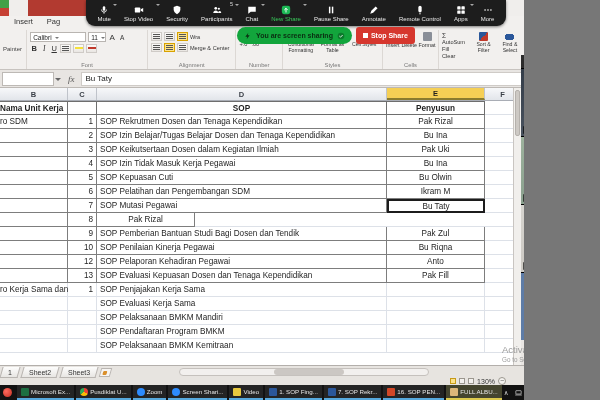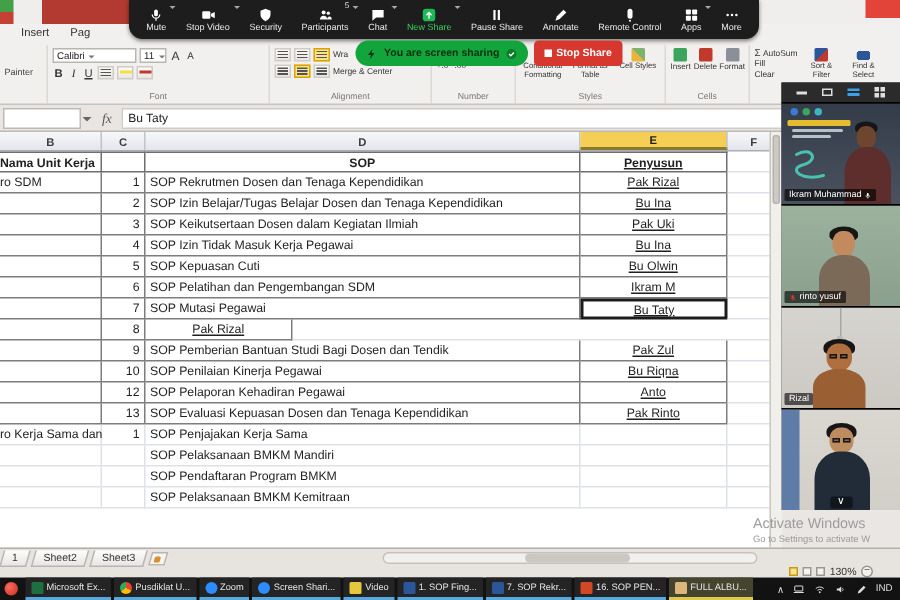--- a/index.html
+++ b/index.html
@@ -1,17 +1,17 @@
 <!DOCTYPE html>
 <html><head>
 <meta charset="utf-8">
 <style>
   html,body{margin:0;padding:0;background:#777;}
   *{box-sizing:border-box;}
-  .stage{position:relative;width:600px;height:400px;overflow:hidden;background:#fff;
+  .stage{position:relative;width:524px;height:400px;overflow:hidden;background:#fff;
          font-family:"Liberation Sans",sans-serif;color:#222;}
 
   
   .top-strip{position:absolute;left:0;top:0;right:0;height:16px;background:#f0eeec;z-index:1;}
   .redbar{position:absolute;left:28px;top:0;width:132px;height:16px;background:#b23a30;z-index:2;}
   .corner-green{position:absolute;left:0;top:0;width:9px;height:8px;background:#43a047;z-index:3;}
   .corner-red{position:absolute;left:0;top:8px;width:9px;height:19px;background:#c64033;z-index:3;}
   .tr-red{position:absolute;left:577px;top:0;width:23px;height:12px;background:#e2443a;z-index:4;}
 
   
@@ -78,21 +78,21 @@
   .colheads{height:13px;display:flex;background:linear-gradient(#f7f8fa,#e2e5ea);border-bottom:1px solid #a9adb5;}
   .ch{border-right:1px solid #bfc3ca;display:flex;align-items:center;justify-content:center;
       font-size:7.5px;font-weight:bold;color:#3a3f47;}
   .ch.sel{background:#f5cf55;border-bottom:2px solid #8a7b2e;color:#1d1d1d;}
   .cw-b{width:68px;}.cw-c{width:29px;}.cw-d{width:290px;}.cw-e{width:98px;}.cw-f{flex:1;}
   .r{display:flex;height:14px;font-size:8.2px;color:#1f1f1f;}
   .r>div{border-right:1px solid #dde1e8;border-bottom:1px solid #dde1e8;display:flex;align-items:center;white-space:nowrap;}
   .cb{width:68px;overflow:visible;}
   .cc{width:29px;justify-content:flex-end;padding-right:3px;}
   .cd{width:290px;padding-left:3px;}
-  .ce{width:98px;justify-content:center;text-decoration:underline;}
+  .ce{width:98px;justify-content:center;}
   .cf{flex:1;}
   .r.hd{font-weight:bold;}
   .r.hd .cb,.r.hd .cc,.r.hd .cd,.r.hd .ce{border-color:#6e6e6e;border-top:1px solid #6e6e6e;}
   .r.hd .cd,.r.hd .ce{justify-content:center;padding-left:0;}
   .r.s1 .cb,.r.s1 .cc,.r.s1 .cd,.r.s1 .ce{border-right-color:#7d7d7d;border-bottom-color:#7d7d7d;}
   .ce.active{border:2px solid #1c1c1c !important;}
   .vscroll{position:absolute;left:513px;top:88px;width:8px;height:277px;background:#f1efec;
       border-left:1px solid #c9c5c1;z-index:6;}
   .vthumb{margin:2px 1px;height:46px;background:#cdc9c4;border:1px solid #b5b1ac;border-radius:2px;}
 
@@ -534,27 +534,34 @@
           <div class="cb"></div>
           <div class="cc">12</div>
           <div class="cd">SOP Pelaporan Kehadiran Pegawai</div>
           <div class="ce">Anto</div>
           <div class="cf"></div>
         </div>
         <div class="r s1">
           <div class="cb"></div>
           <div class="cc">13</div>
           <div class="cd">SOP Evaluasi Kepuasan Dosen dan Tenaga Kependidikan</div>
-          <div class="ce">Pak Rinto</div>
+          <div class="ce">Pak Fill</div>
           <div class="cf"></div>
         </div>
         <div class="r s2">
           <div class="cb">ro Kerja Sama dan</div>
           <div class="cc">1</div>
           <div class="cd">SOP Penjajakan Kerja Sama</div>
+          <div class="ce"></div>
+          <div class="cf"></div>
+        </div>
+        <div class="r s2">
+          <div class="cb"></div>
+          <div class="cc"></div>
+          <div class="cd">SOP Evaluasi Kerja Sama</div>
           <div class="ce"></div>
           <div class="cf"></div>
         </div>
         <div class="r s2">
           <div class="cb"></div>
           <div class="cc"></div>
           <div class="cd">SOP Pelaksanaan BMKM Mandiri</div>
           <div class="ce"></div>
           <div class="cf"></div>
         </div>

